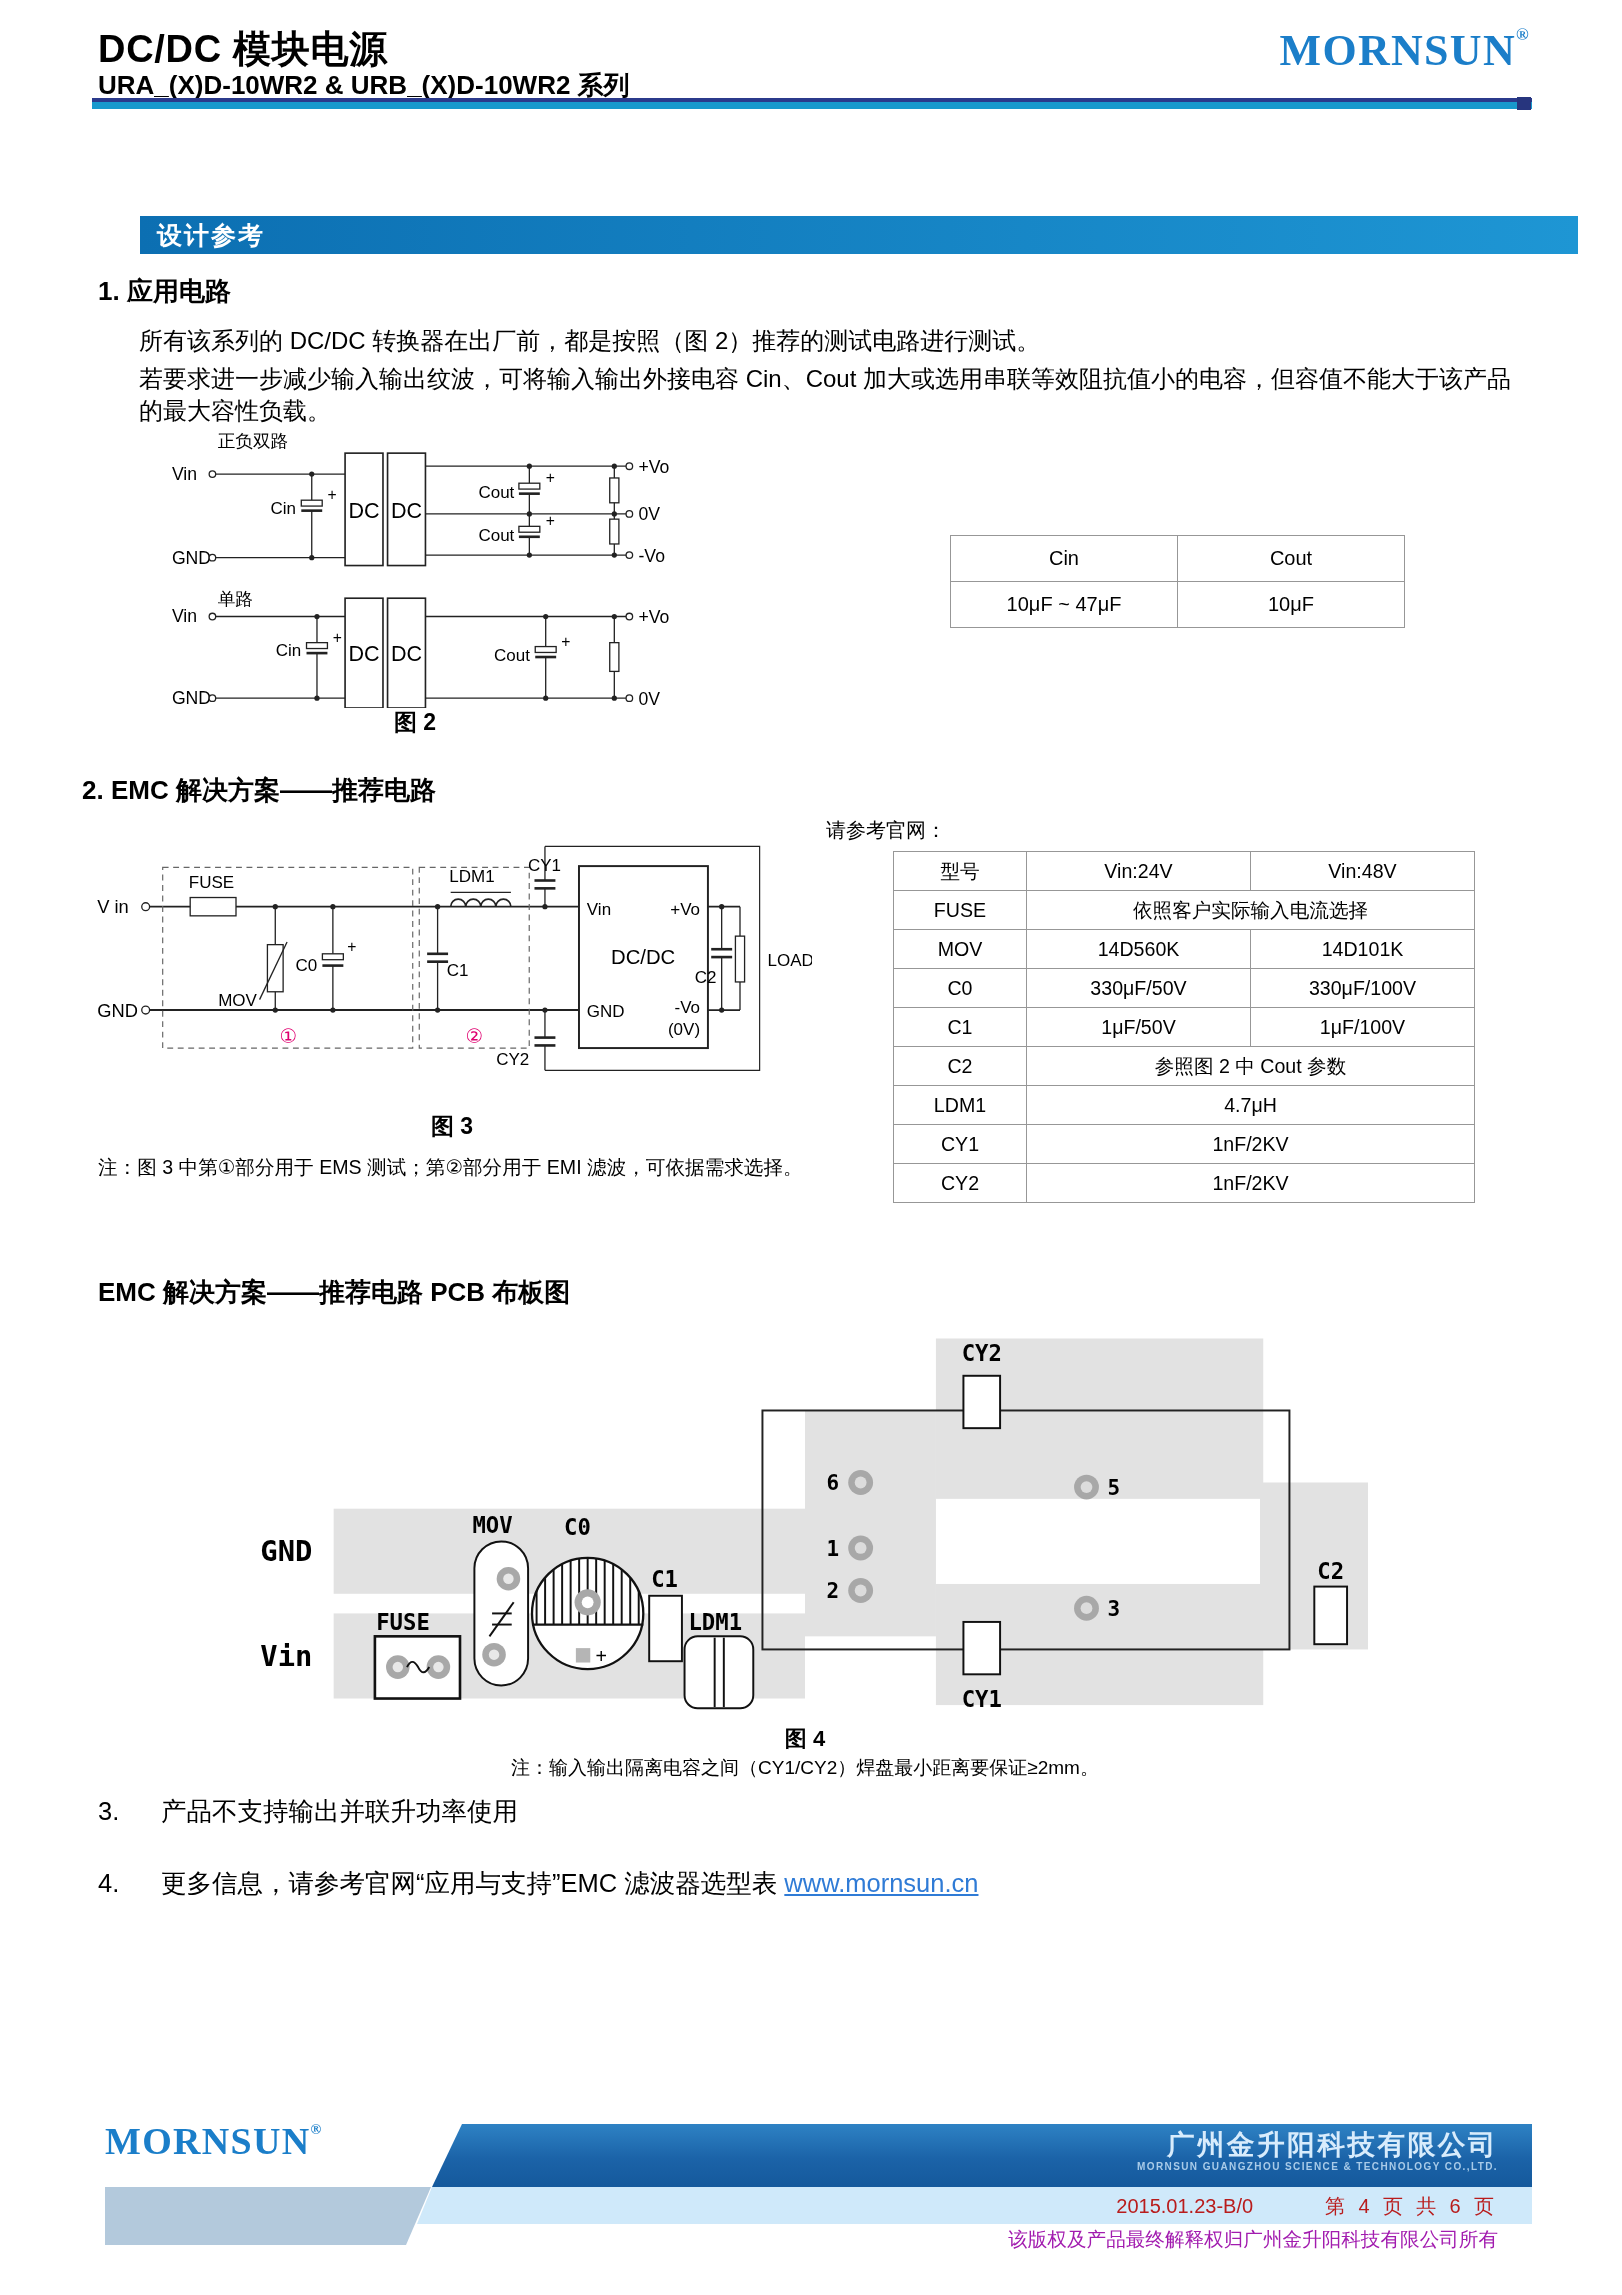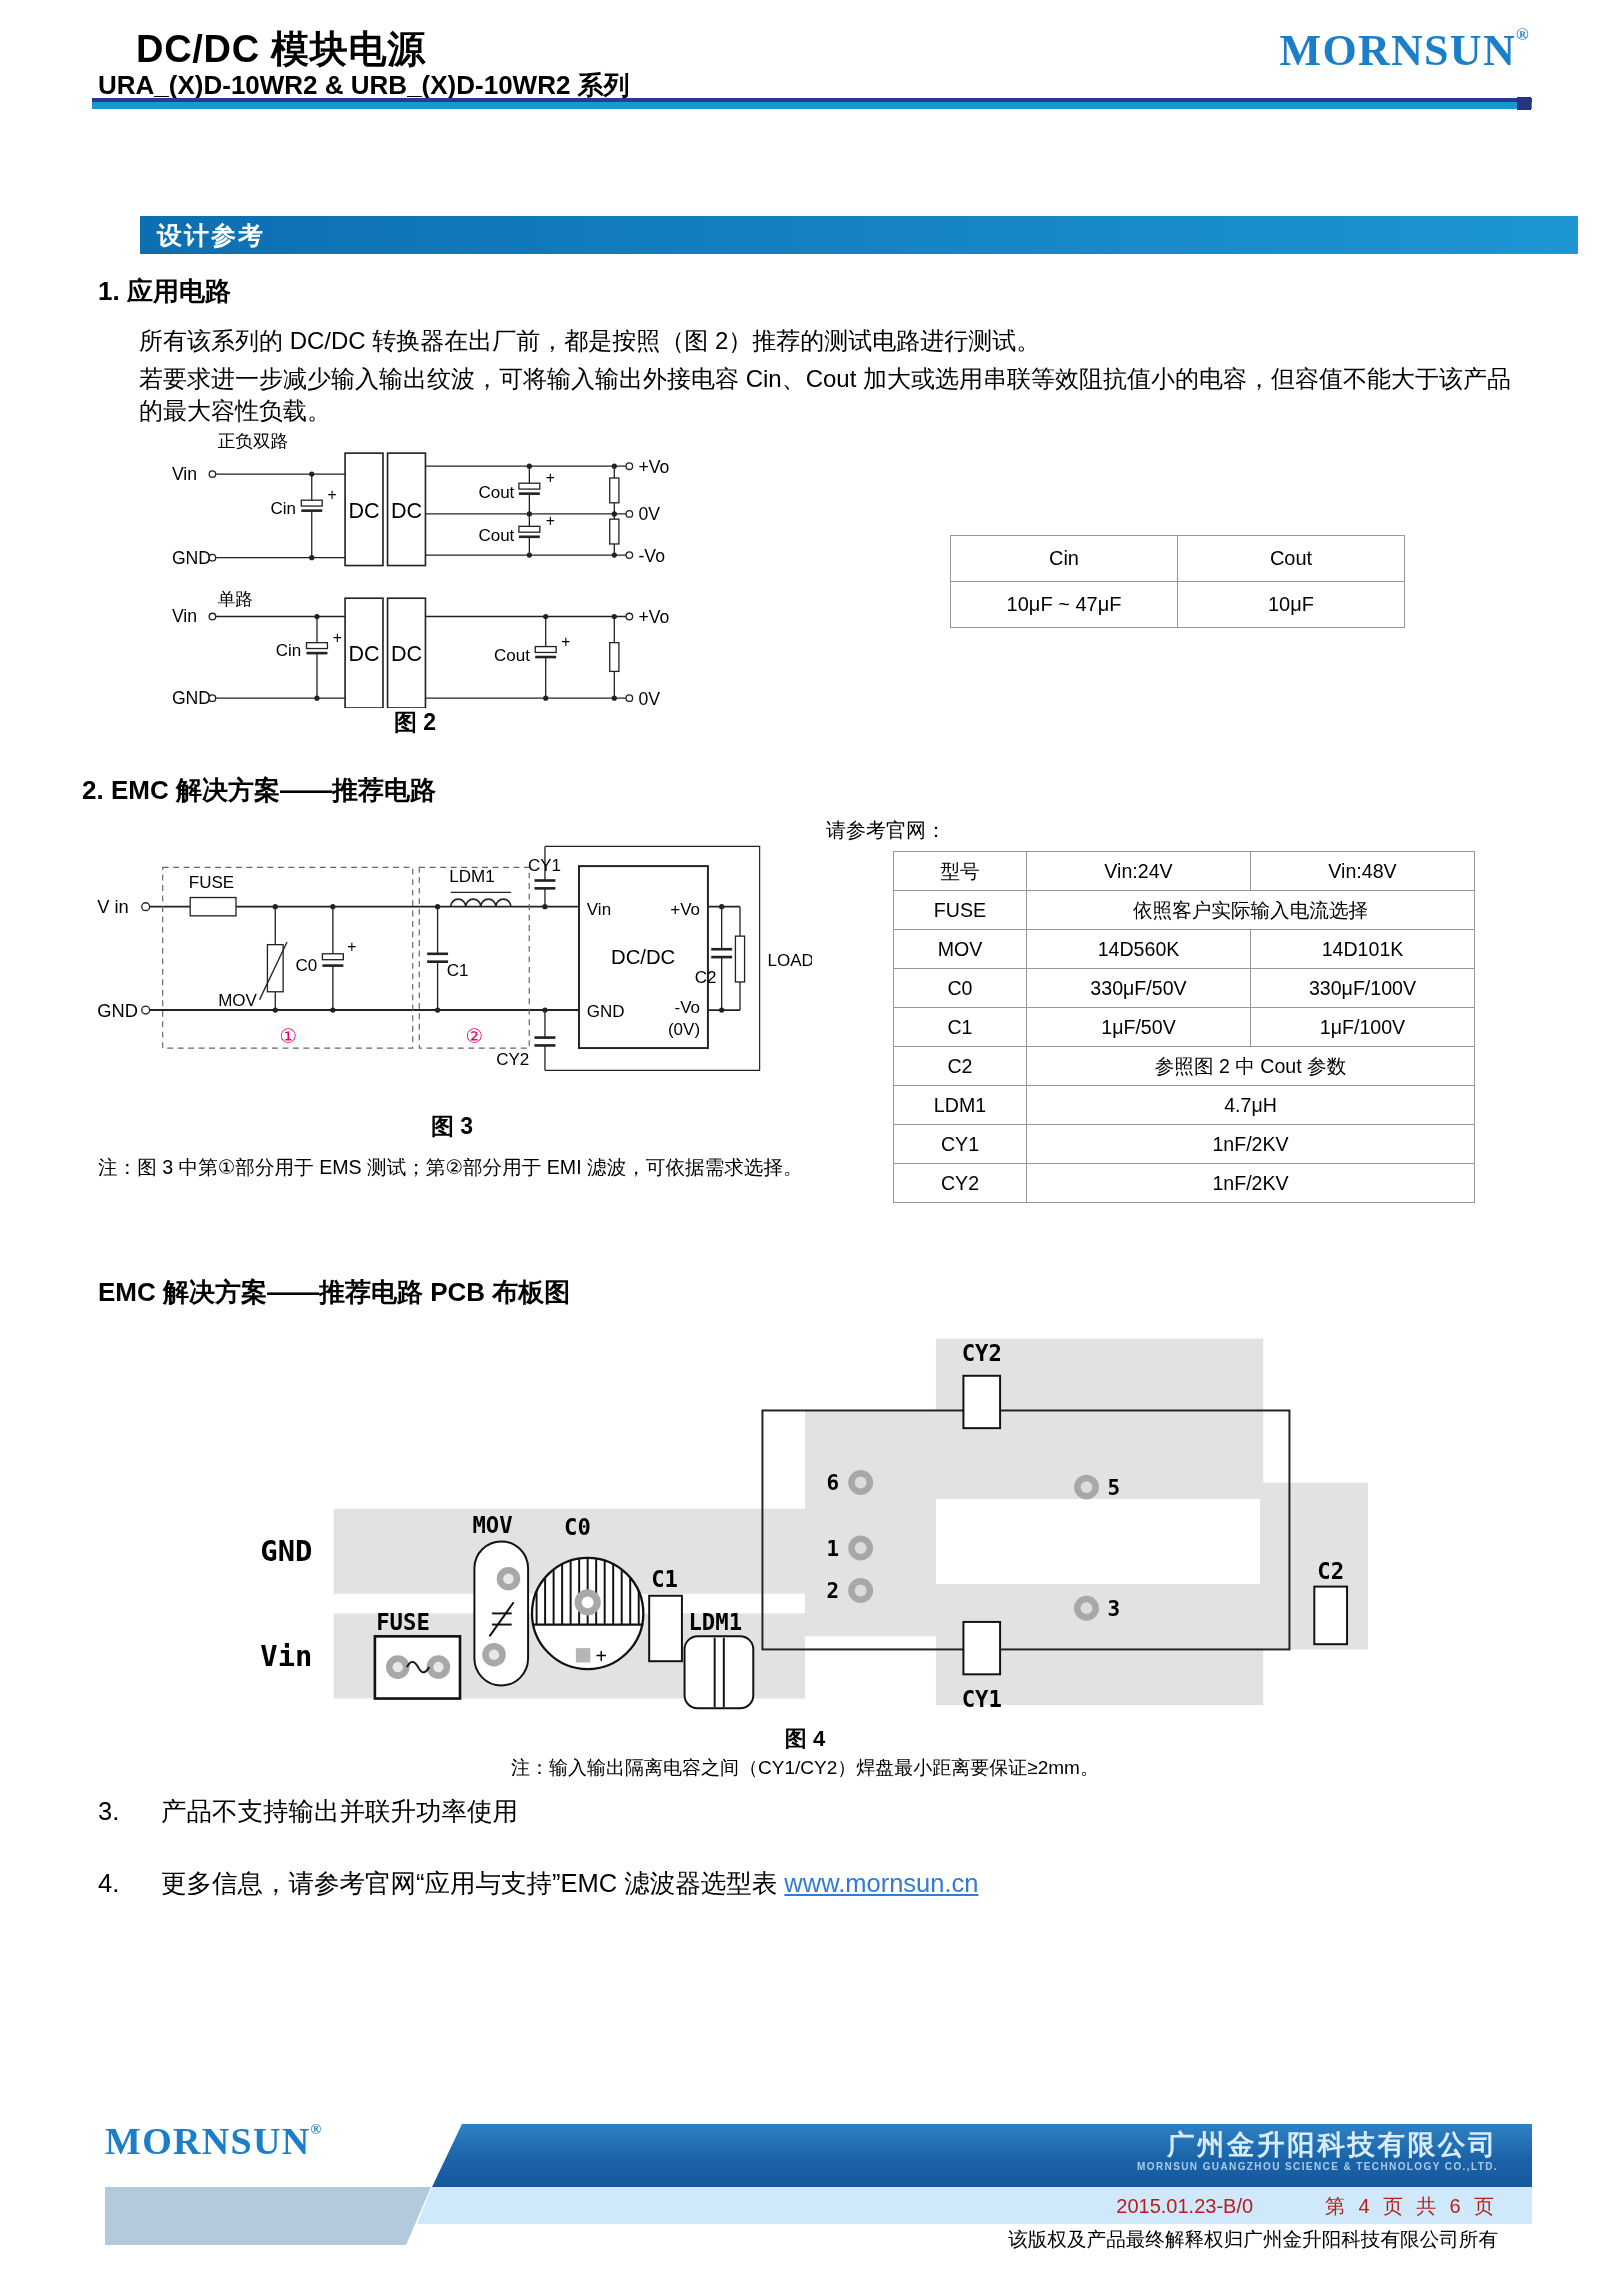--- a/index.html
+++ b/index.html
@@ -1,20 +1,20 @@
 <!DOCTYPE html>
 <html style="font-size:10.5px"><head>
 <meta charset="utf-8">
 <style>
   html,body{margin:0;padding:0;background:#777;}
   #page{position:relative;width:1622px;height:2295px;background:#ffffff;overflow:hidden;
         font-family:"Liberation Sans","DejaVu Sans",sans-serif;color:#000;}
   .abs{position:absolute;}
   
-  .doc-title{left:98px;top:23.6px;font-size:38px;font-weight:700;letter-spacing:0.7px;margin-left:38px;}
+  .doc-title{left:98px;top:23.6px;font-size:38px;font-weight:700;letter-spacing:0.7px;}
   .doc-subtitle{left:98px;top:68px;font-size:26px;font-weight:700;letter-spacing:0px;}
   .brand{top:25px;right:92px;font-family:"Liberation Serif","DejaVu Serif",serif;
          font-weight:700;font-size:44px;color:#1b7ec9;letter-spacing:1.3px;}
   .brand sup{font-size:17px;vertical-align:25px;}
   .rule-navy{left:92px;top:98px;width:1440px;height:3.9px;background:#2b3a8c;}
   .rule-teal{left:92px;top:102px;width:1440px;height:6.5px;background:#1899cd;}
   .rule-cap{left:1517px;top:97px;width:14.4px;height:13px;background:#27357e;}
   
   .banner{left:92px;top:216px;width:1438px;height:38px;
           background:linear-gradient(90deg,#0c6fb2,#1e96d4);
@@ -64,21 +64,21 @@
       clip-path:polygon(432px 0,1532px 0,1532px 37px,417px 37px);
       background:#cfe9fa;}
   .f-gray{left:0;top:2187px;width:458px;height:58px;
       clip-path:polygon(105px 0,431px 0,406px 58px,105px 58px);
       background:#b3c9dc;}
   .f-cn{top:2127px;right:124px;font-size:27.5px;font-weight:700;color:#d8ecfc;letter-spacing:2.6px;}
   .f-en{top:2161px;right:124px;font-size:10px;color:#a9cbe8;letter-spacing:1.4px;font-weight:600;}
   .f-date{top:2193px;right:124px;font-size:20px;color:#b91c1c;}
   .f-date .gap{display:inline-block;width:72px;}
   .f-page{letter-spacing:3.9px;}
-  .f-copy{top:2226px;right:124px;font-size:19.6px;color:#000000;text-align:center;}
+  .f-copy{top:2226px;right:124px;font-size:19.6px;color:#a21caf;text-align:center;}
   
   svg text{font-family:"Liberation Sans","DejaVu Sans",sans-serif;}
   svg .mono{font-family:"DejaVu Sans Mono","Liberation Mono",monospace;font-weight:700;}
 </style>
 </head>
 <body>
 
 <div id="page">
 
   <div class="abs doc-title">DC/DC 模块电源</div>

